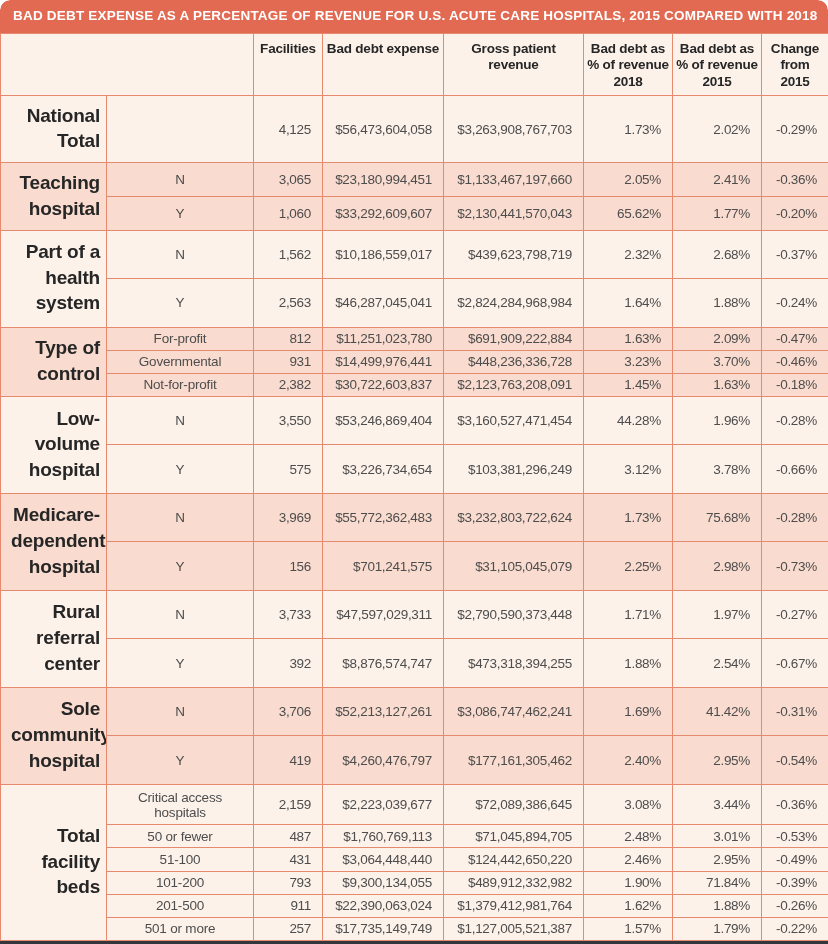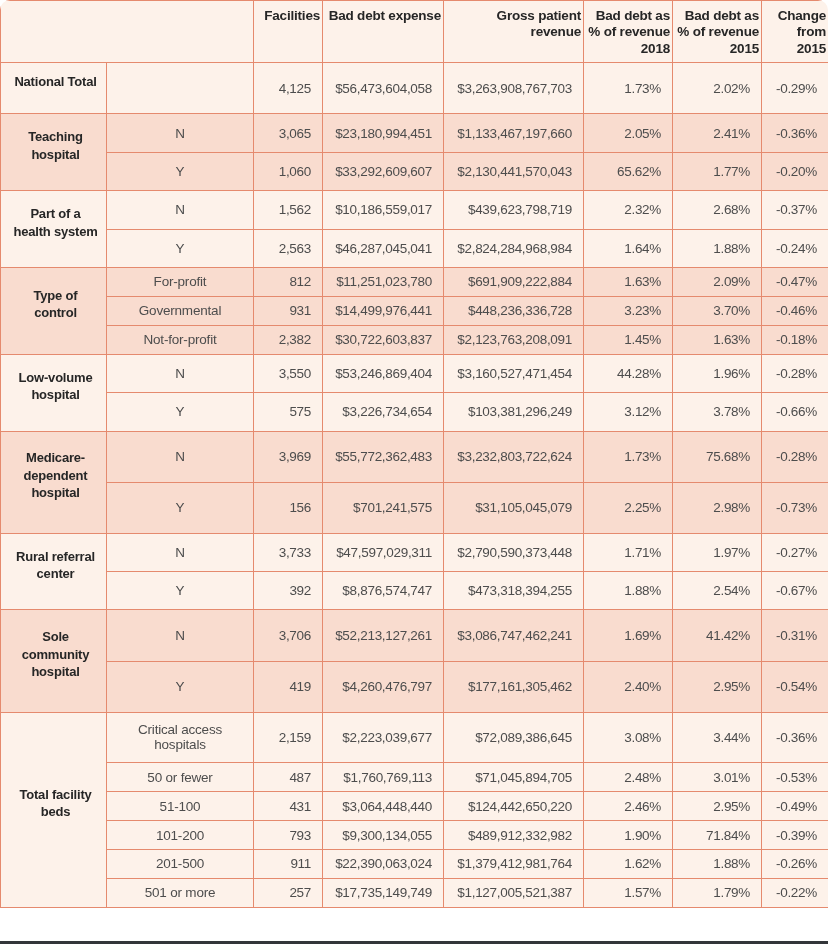--- a/index.html
+++ b/index.html
@@ -23,45 +23,46 @@
     box-sizing:border-box;height:33px;background:var(--coral);
     color:#ffffff;font-weight:bold;font-size:13.5px;letter-spacing:.2px;
     padding:8px 13px 0 13px;border-radius:10px 10px 0 0;
     white-space:nowrap;
   }
   table{
     width:828px;height:908px;border-collapse:collapse;table-layout:fixed;
   }
   th,td{border:1px solid var(--border);box-sizing:border-box;overflow:hidden;}
   thead th{
-    height:62px;background:var(--cream);vertical-align:top;text-align:right;
+    height:62px;background:var(--cream);vertical-align:top;text-align:center;
     font-weight:bold;color:var(--label);font-size:13.5px;line-height:1.22;
     padding:7px 2px 0 2px;white-space:pre-line;letter-spacing:-0.2px;
   }
   tbody tr.cream td{background:var(--cream);}
   tbody tr.salmon td{background:var(--salmon);}
   td.group-label{
-    text-align:center;vertical-align:middle;padding:2px 6px 15px 10px;
-    color:var(--label);font-weight:bold;font-size:13px;line-height:1.35;
+    text-align:right;vertical-align:middle;padding:2px 6px 4px 10px;
+    color:var(--label);font-weight:bold;font-size:19px;line-height:1.35;
     letter-spacing:-0.2px;
   }
   td.category{
     text-align:center;vertical-align:middle;color:var(--value);
     font-size:13.5px;padding:2px 4px;letter-spacing:-0.2px;
   }
   td.num{
     text-align:right;vertical-align:middle;color:var(--value);
     font-size:13.5px;letter-spacing:-0.3px;padding:2px 11px 2px 2px;
     white-space:nowrap;
   }
 </style>
 </head>
 <body>
 
 <div class="figure">
+  <div class="title-bar">BAD DEBT EXPENSE AS A PERCENTAGE OF REVENUE FOR U.S. ACUTE CARE HOSPITALS, 2015 COMPARED WITH 2018</div>
   <table>
     <colgroup>
       <col style="width:106px">
       <col style="width:147px">
       <col style="width:69px">
       <col style="width:121px">
       <col style="width:140px">
       <col style="width:89px">
       <col style="width:89px">
       <col style="width:67px">

